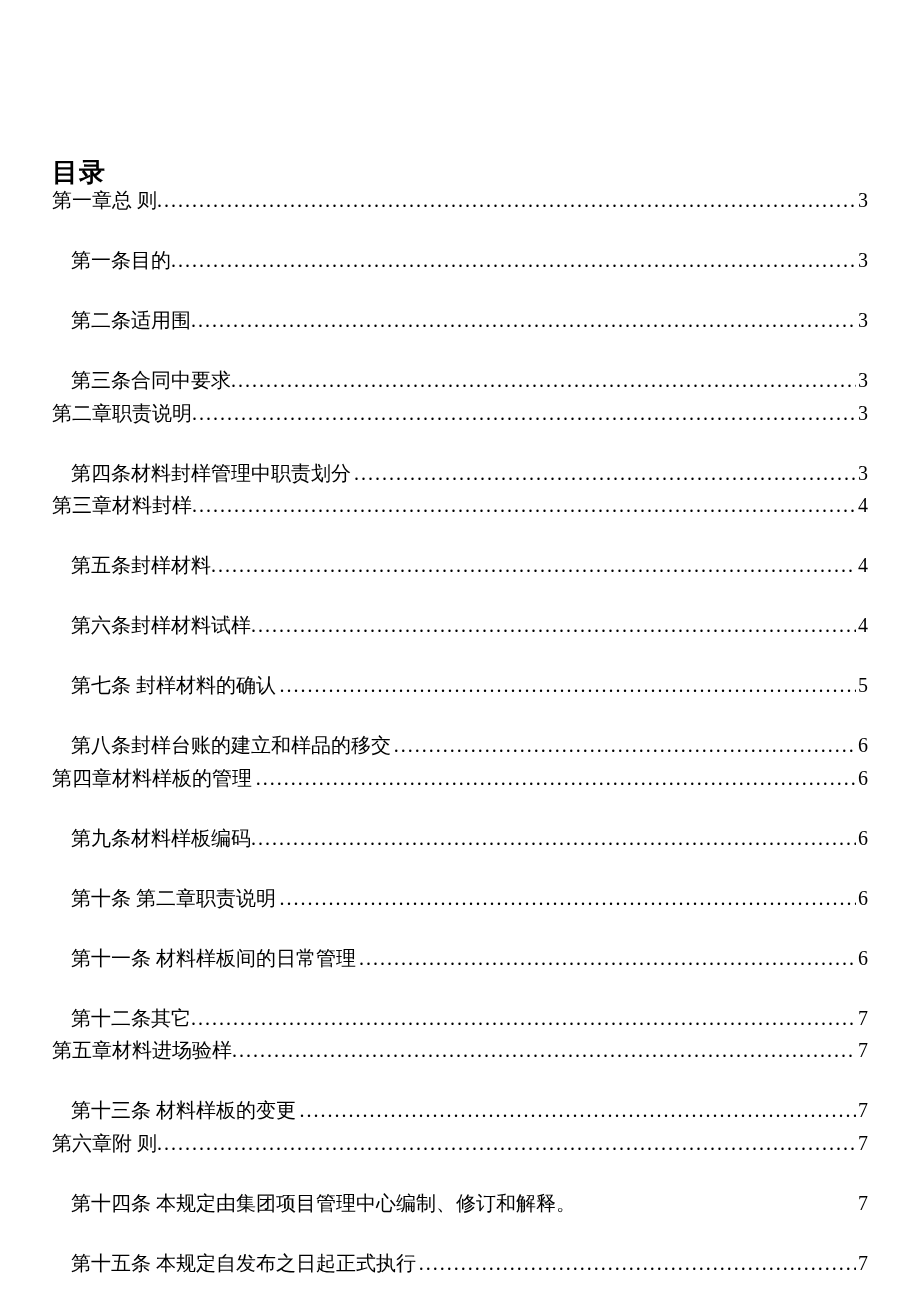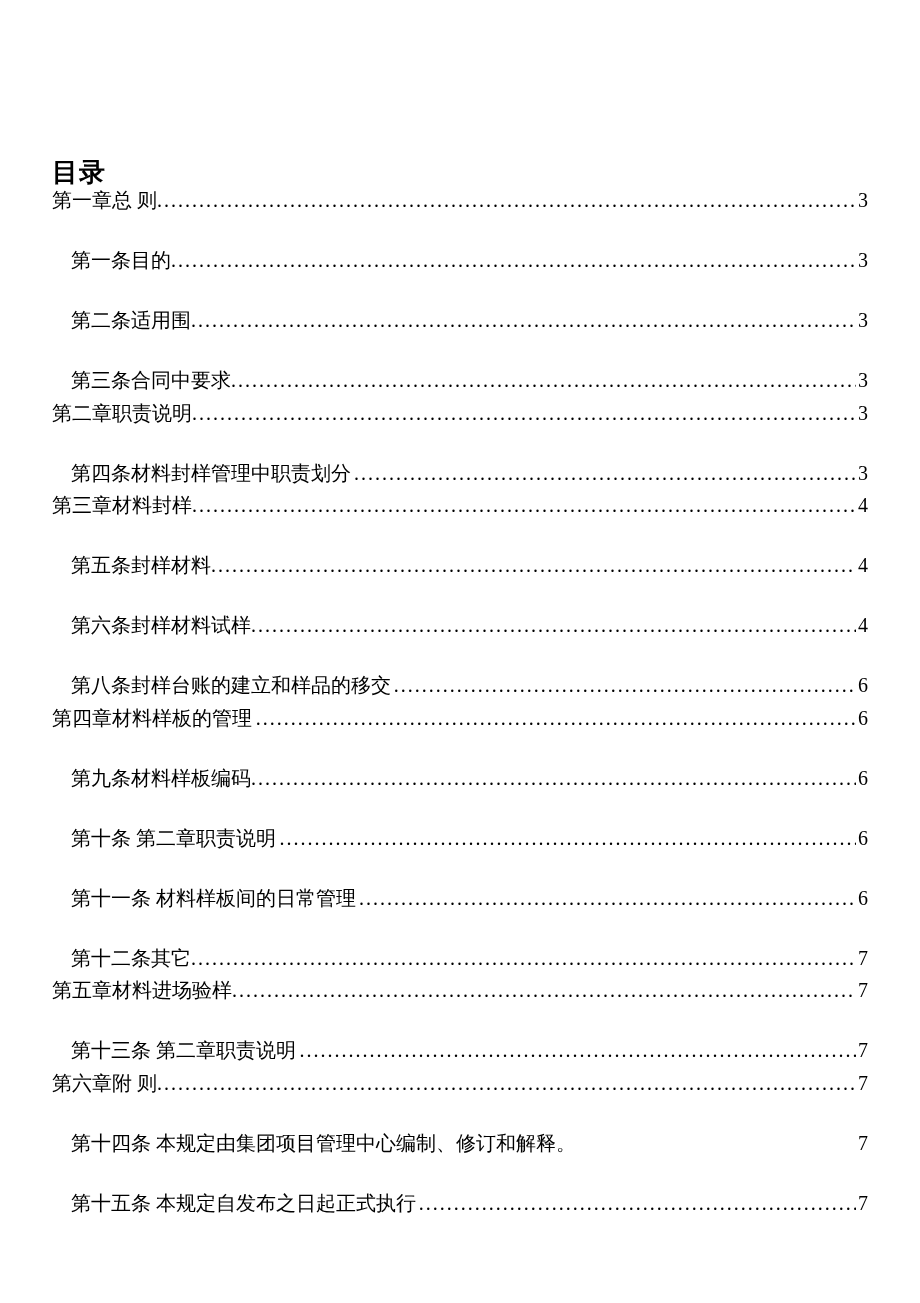--- a/index.html
+++ b/index.html
@@ -108,20 +108,26 @@
       <span class="toc-label">第五条封样材料</span>
       <span class="toc-dots"></span>
       <span class="toc-page">4</span>
     </div>
     <div class="toc-line level-1">
       <span class="toc-label">第六条封样材料试样</span>
       <span class="toc-dots"></span>
       <span class="toc-page">4</span>
     </div>
     <div class="toc-line level-1">
+      <span class="toc-label">第七条 封样材料的确认</span>
+      <span class="gap"></span>
+      <span class="toc-dots"></span>
+      <span class="toc-page"> 5</span>
+    </div>
+    <div class="toc-line level-1">
       <span class="toc-label">第八条封样台账的建立和样品的移交</span>
       <span class="gap"></span>
       <span class="toc-dots"></span>
       <span class="toc-page">6</span>
     </div>
     <div class="toc-line level-0">
       <span class="toc-label">第四章材料样板的管理</span>
       <span class="gap"></span>
       <span class="toc-dots"></span>
       <span class="toc-page">6</span>
@@ -147,21 +153,21 @@
       <span class="toc-label">第十二条其它</span>
       <span class="toc-dots"></span>
       <span class="toc-page">7</span>
     </div>
     <div class="toc-line level-0">
       <span class="toc-label">第五章材料进场验样</span>
       <span class="toc-dots"></span>
       <span class="toc-page">7</span>
     </div>
     <div class="toc-line level-1">
-      <span class="toc-label">第十三条 第二章职责说明</span>
+      <span class="toc-label">第十三条 材料样板的变更</span>
       <span class="gap"></span>
       <span class="toc-dots"></span>
       <span class="toc-page">7</span>
     </div>
     <div class="toc-line level-0">
       <span class="toc-label">第六章附 则</span>
       <span class="toc-dots"></span>
       <span class="toc-page">7</span>
     </div>
     <div class="toc-line level-1 toc-no-dots">

